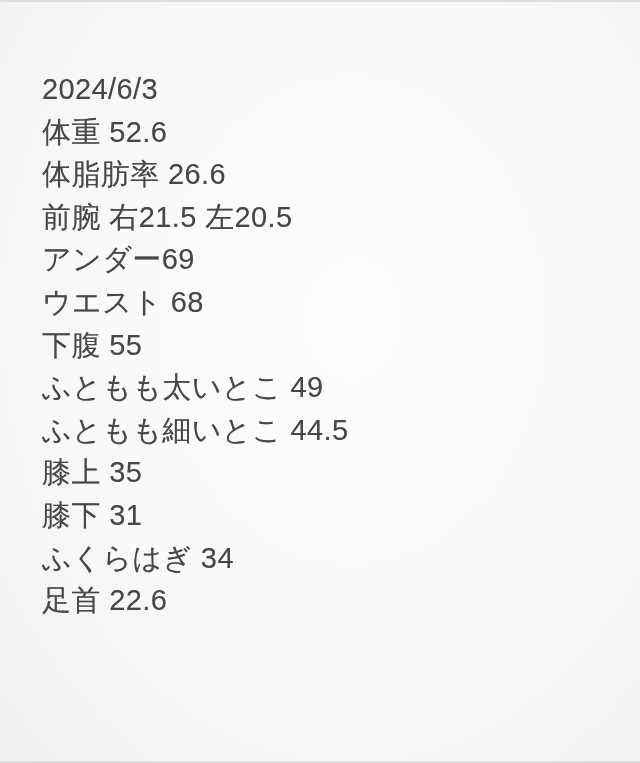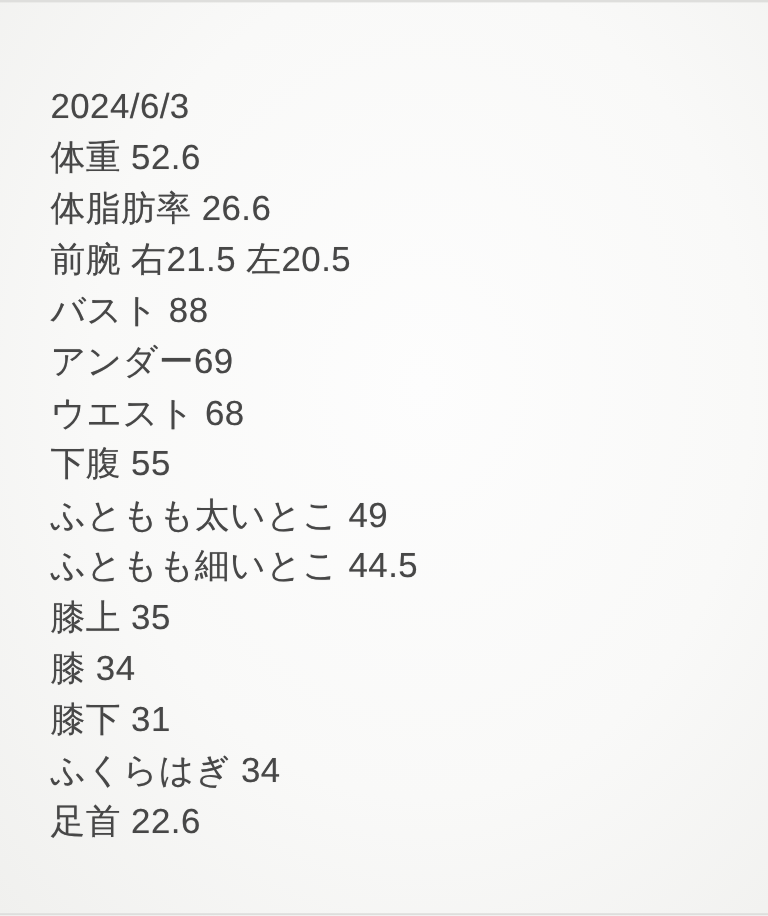--- a/index.html
+++ b/index.html
@@ -43,26 +43,24 @@
 </head>
 <body>
 
 <div class="edge-strip top"></div>
 
 <div class="note-body">
   <div class="note-line">2024/6/3</div>
   <div class="note-line">体重 52.6</div>
   <div class="note-line">体脂肪率 26.6</div>
   <div class="note-line">前腕 右21.5 左20.5</div>
-  <div class="note-line">バスト 88</div>
   <div class="note-line">アンダー69</div>
   <div class="note-line">ウエスト 68</div>
   <div class="note-line">下腹 55</div>
   <div class="note-line">ふともも太いとこ 49</div>
   <div class="note-line">ふともも細いとこ 44.5</div>
   <div class="note-line">膝上 35</div>
-  <div class="note-line">膝 34</div>
   <div class="note-line">膝下 31</div>
   <div class="note-line">ふくらはぎ 34</div>
   <div class="note-line">足首 22.6</div>
 </div>
 
 <div class="edge-strip bottom"></div>
 
 </body></html>

